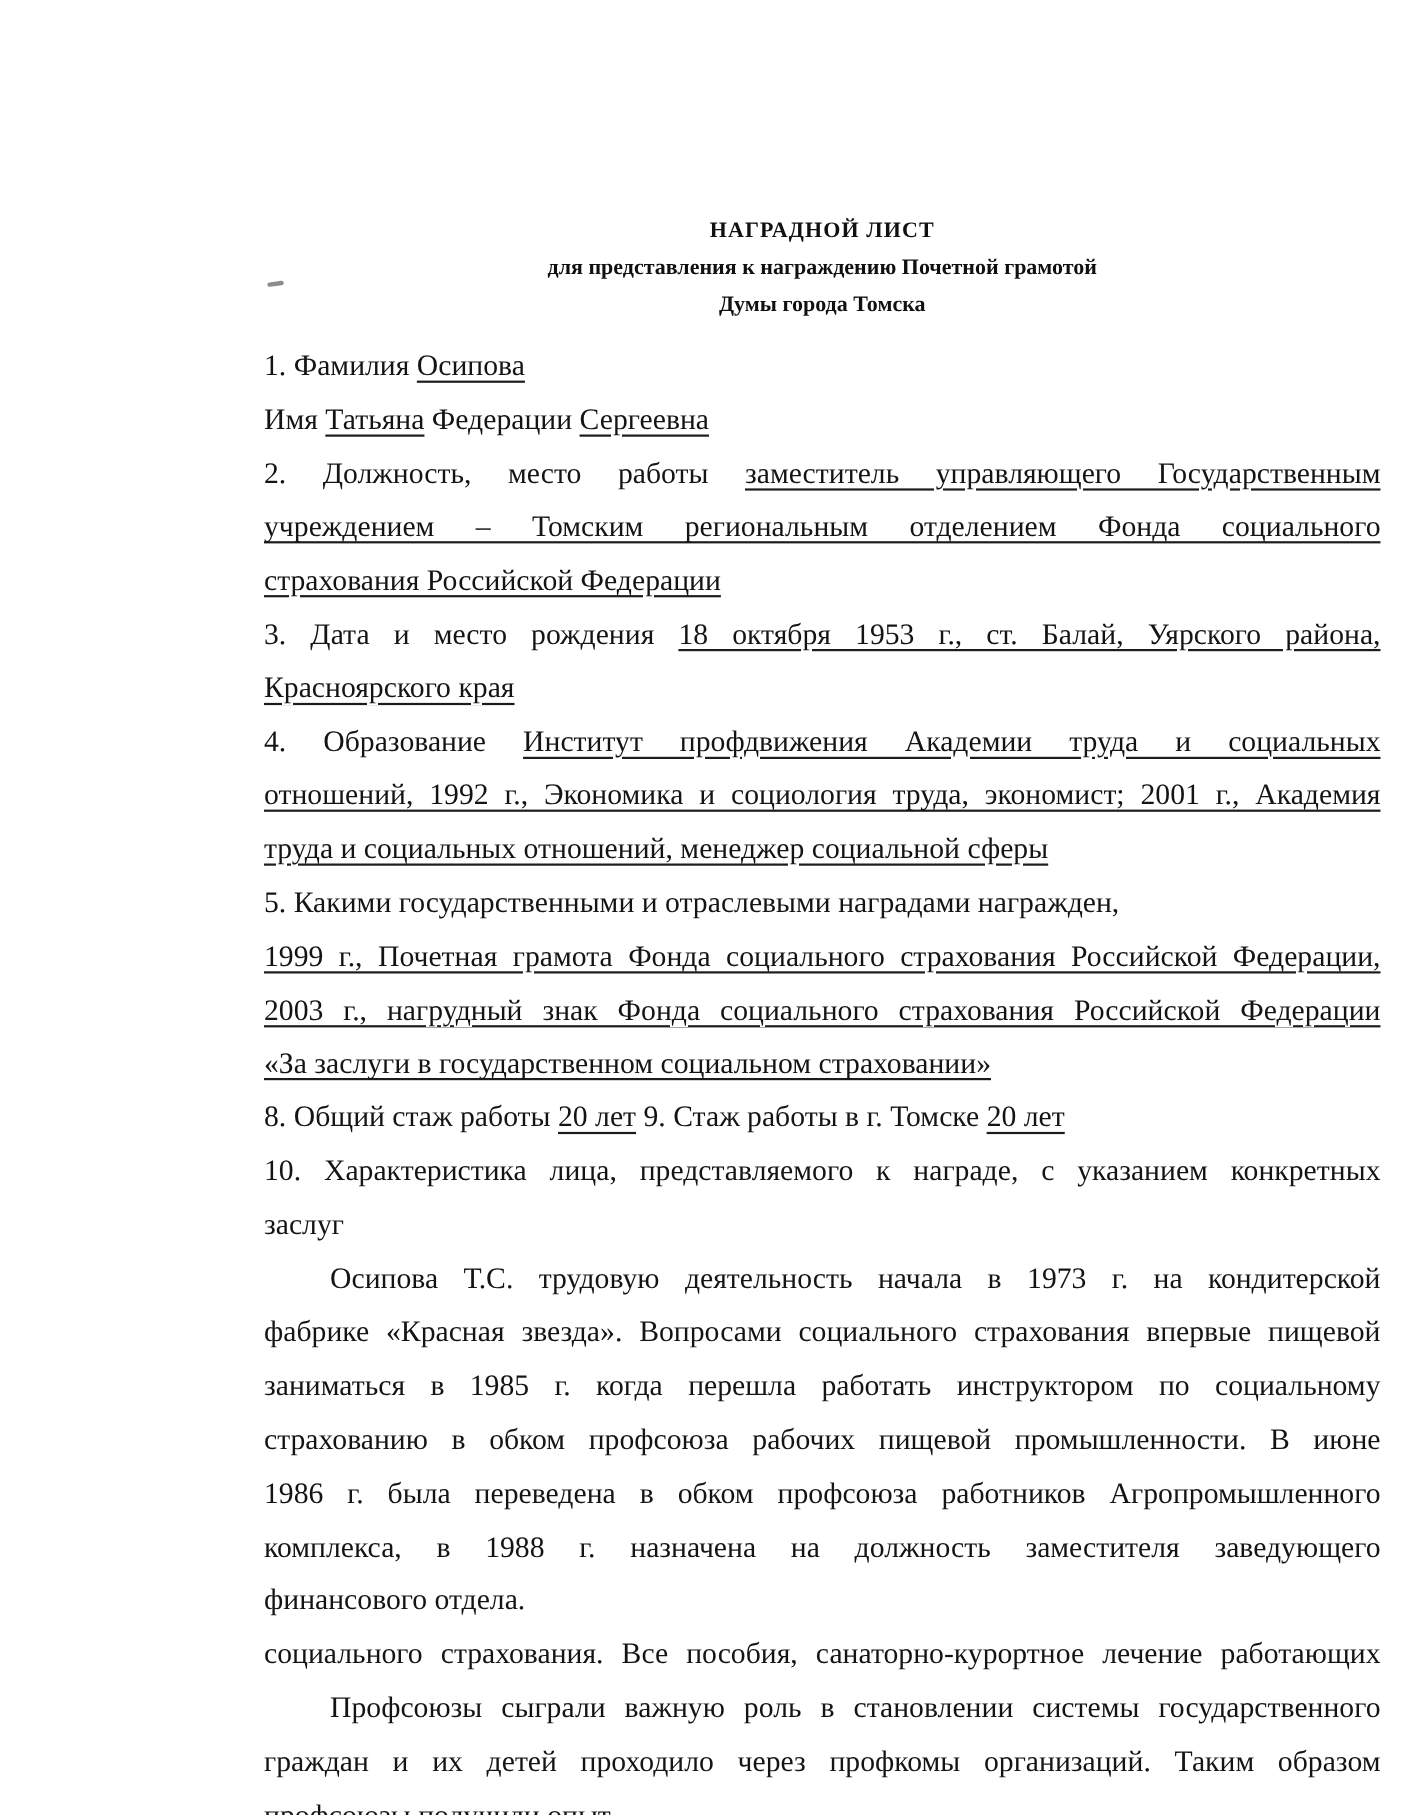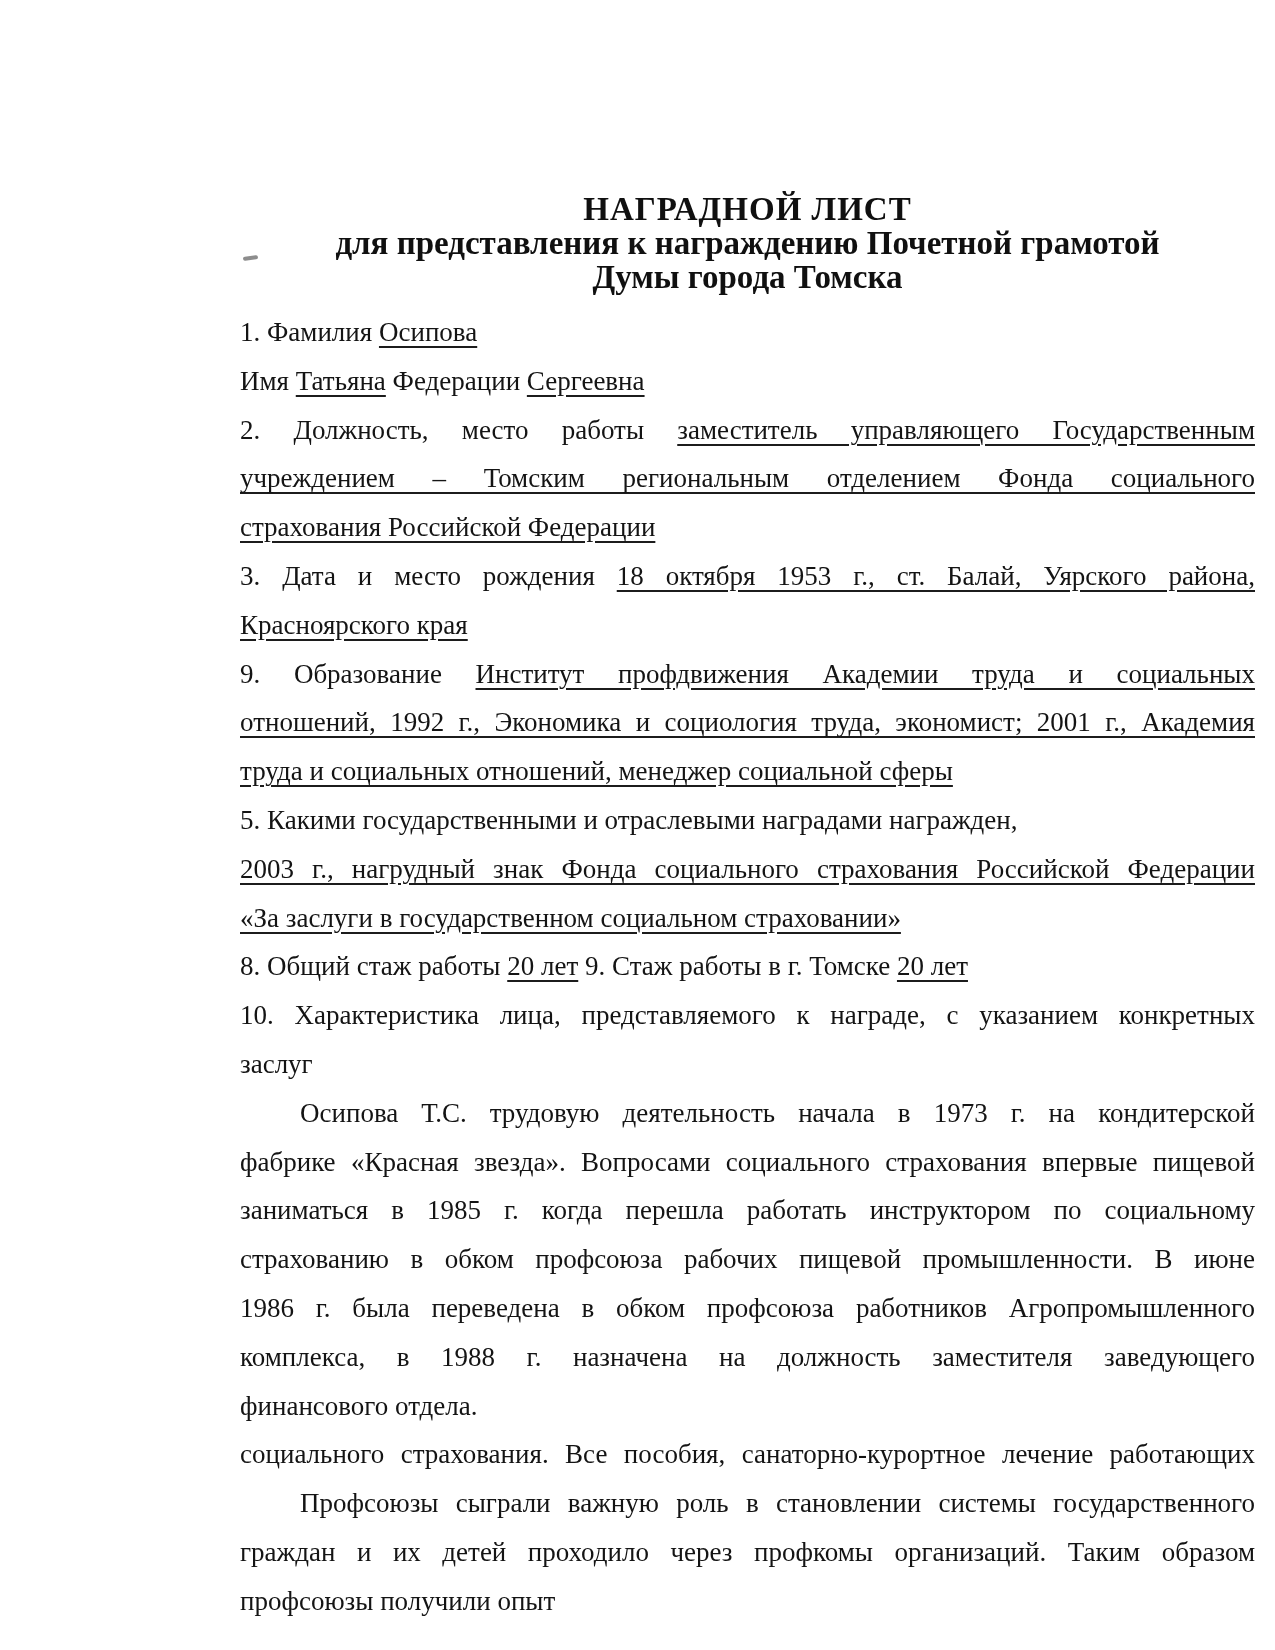--- a/index.html
+++ b/index.html
@@ -7,21 +7,21 @@
     width:1275px;height:1650px;
     background:#ffffff;
     overflow:hidden;
     position:relative;
     font-family:"Liberation Serif", serif;
     color:#141414;
   }
   .page{position:absolute;left:0;top:0;width:1275px;height:1650px;background:#fff;overflow:hidden;}
   .title-block{
     position:absolute;left:240px;top:192px;width:1015px;
-    text-align:center;font-weight:bold;font-size:33px;line-height:34px;
+    text-align:center;font-weight:bold;font-size:20px;line-height:34px;
     color:#101010;
   }
   .title-block .t1{letter-spacing:1px;}
   .doc-body{
     position:absolute;left:240px;top:308px;width:1015px;
     font-size:27px;color:#141414;
   }
   .ln{
     height:48.8px;line-height:48.8px;
     overflow:visible;white-space:normal;
@@ -54,24 +54,25 @@
   </div>
 
   <div class="doc-body" id="doc-body">
       <div class="ln"><span class="">1. Фамилия </span><span class="u">Осипова</span></div>
       <div class="ln"><span class="">Имя </span><span class="u">Татьяна</span><span class="">  Федерации </span><span class="u">Сергеевна</span></div>
       <div class="ln j"><span class="">2. Должность, место работы </span><span class="u">заместитель управляющего Государственным</span></div>
       <div class="ln j"><span class="u">учреждением – Томским региональным отделением Фонда социального</span></div>
       <div class="ln"><span class="u">страхования Российской Федерации</span></div>
       <div class="ln j"><span class="">3. Дата и место рождения </span><span class="u">18 октября 1953 г., ст. Балай, Уярского района,</span></div>
       <div class="ln"><span class="u">Красноярского края</span></div>
-      <div class="ln j"><span class="">9. Образование </span><span class="u">Институт профдвижения Академии труда и социальных</span></div>
+      <div class="ln j"><span class="">4. Образование </span><span class="u">Институт профдвижения Академии труда и социальных</span></div>
       <div class="ln j"><span class="u">отношений, 1992 г., Экономика и социология труда, экономист; 2001 г., Академия</span></div>
       <div class="ln"><span class="u">труда и социальных отношений, менеджер социальной сферы</span></div>
       <div class="ln"><span class="">5. Какими государственными и отраслевыми наградами  награжден,</span></div>
+      <div class="ln j"><span class="u">1999 г., Почетная грамота Фонда социального страхования Российской Федерации,</span></div>
       <div class="ln j"><span class="u">2003 г., нагрудный знак Фонда социального страхования Российской Федерации</span></div>
       <div class="ln"><span class="u">«За заслуги в государственном социальном страховании»</span></div>
       <div class="ln"><span class="">8. Общий стаж работы </span><span class="u">20 лет</span><span class=""> 9. Стаж работы в г. Томске </span><span class="u">20 лет</span></div>
       <div class="ln j"><span class="">10. Характеристика лица, представляемого к награде, с указанием конкретных</span></div>
       <div class="ln"><span class="">заслуг</span></div>
       <div class="ln j indent"><span class="">Осипова Т.С. трудовую деятельность начала в 1973 г. на кондитерской</span></div>
       <div class="ln j"><span class="">фабрике «Красная звезда». Вопросами социального страхования впервые пищевой</span></div>
       <div class="ln j"><span class="">заниматься в 1985 г. когда перешла работать инструктором по социальному</span></div>
       <div class="ln j"><span class="">страхованию в обком профсоюза рабочих пищевой промышленности. В июне</span></div>
       <div class="ln j"><span class="">1986 г. была переведена в обком профсоюза работников Агропромышленного</span></div>

